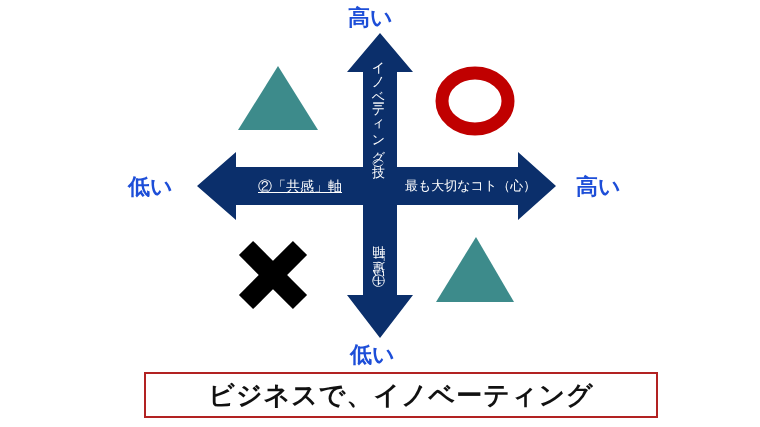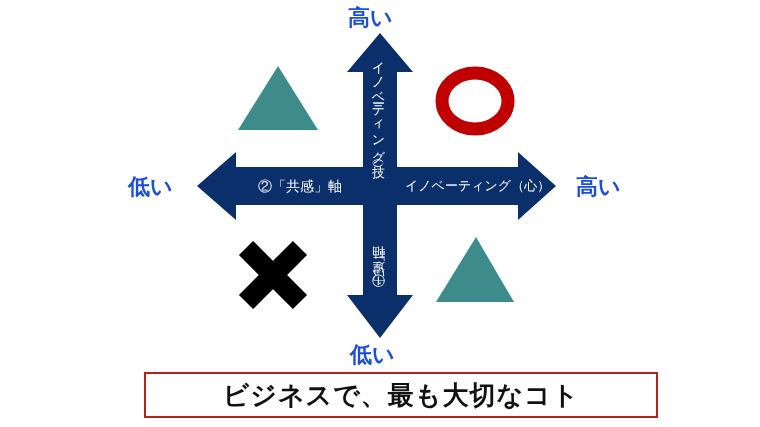--- a/index.html
+++ b/index.html
@@ -36,18 +36,18 @@
   <polygon points="476,237 514,302 436,302" fill="#3d8b8b"></polygon>
 </svg>
 
 <div class="abs axis-label" style="left:348px; top:6px;">高い</div>
 <div class="abs axis-label" style="left:350px; top:343px;">低い</div>
 <div class="abs axis-label" style="left:128px; top:175px;">低い</div>
 <div class="abs axis-label" style="left:576px; top:175px;">高い</div>
 
 <div class="abs arrow-text vtext" style="left:372px; top:52px; height:120px; font-size:13px;">イノベーティング（技）</div>
 <div class="abs arrow-text vtext" style="left:372px; top:208px; height:90px; font-size:13px; transform: rotate(180deg);">①「違い」軸</div>
-<div class="abs arrow-text" style="left:258px; top:179px;">②「共感」軸</div>
-<div class="abs arrow-text" style="left:405px; top:179px; font-size:13px;">イノベーティング（心）</div>
+<div class="abs arrow-text" style="left:258px; top:179px;text-decoration:underline;">②「共感」軸</div>
+<div class="abs arrow-text" style="left:405px; top:179px; font-size:13px;">最も大切なコト（心）</div>
 
 <div class="conclusion-box">
-  <span class="conclusion-text">ビジネスで、最も大切なコト</span>
+  <span class="conclusion-text">ビジネスで、イノベーティング</span>
 </div>
 
 </body></html>

